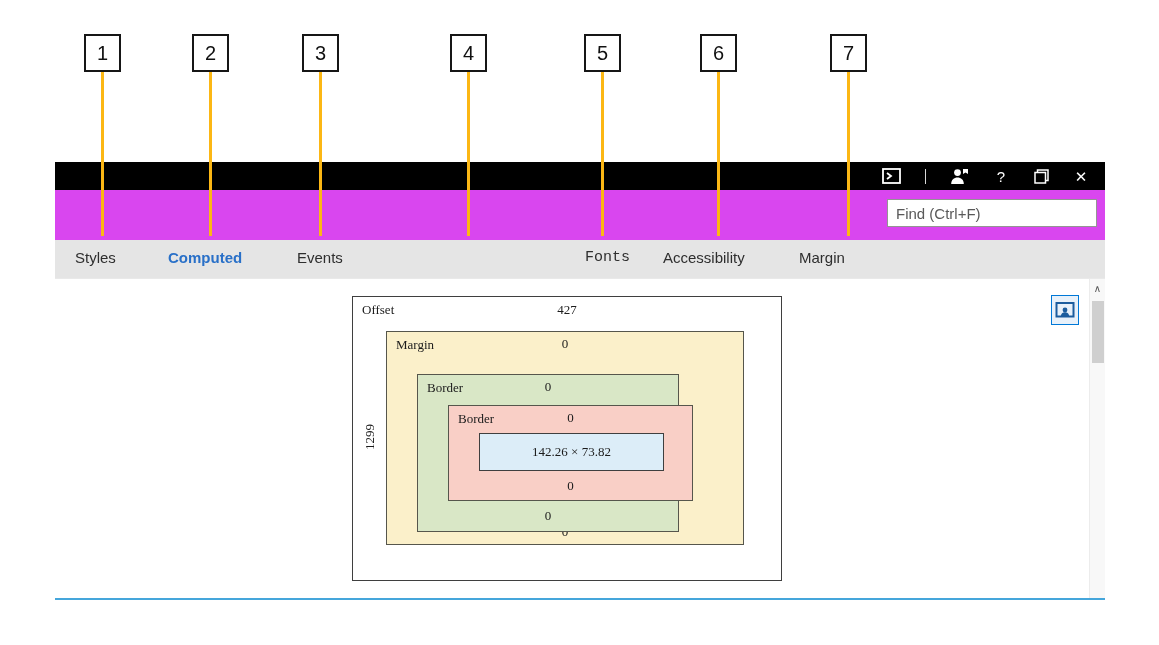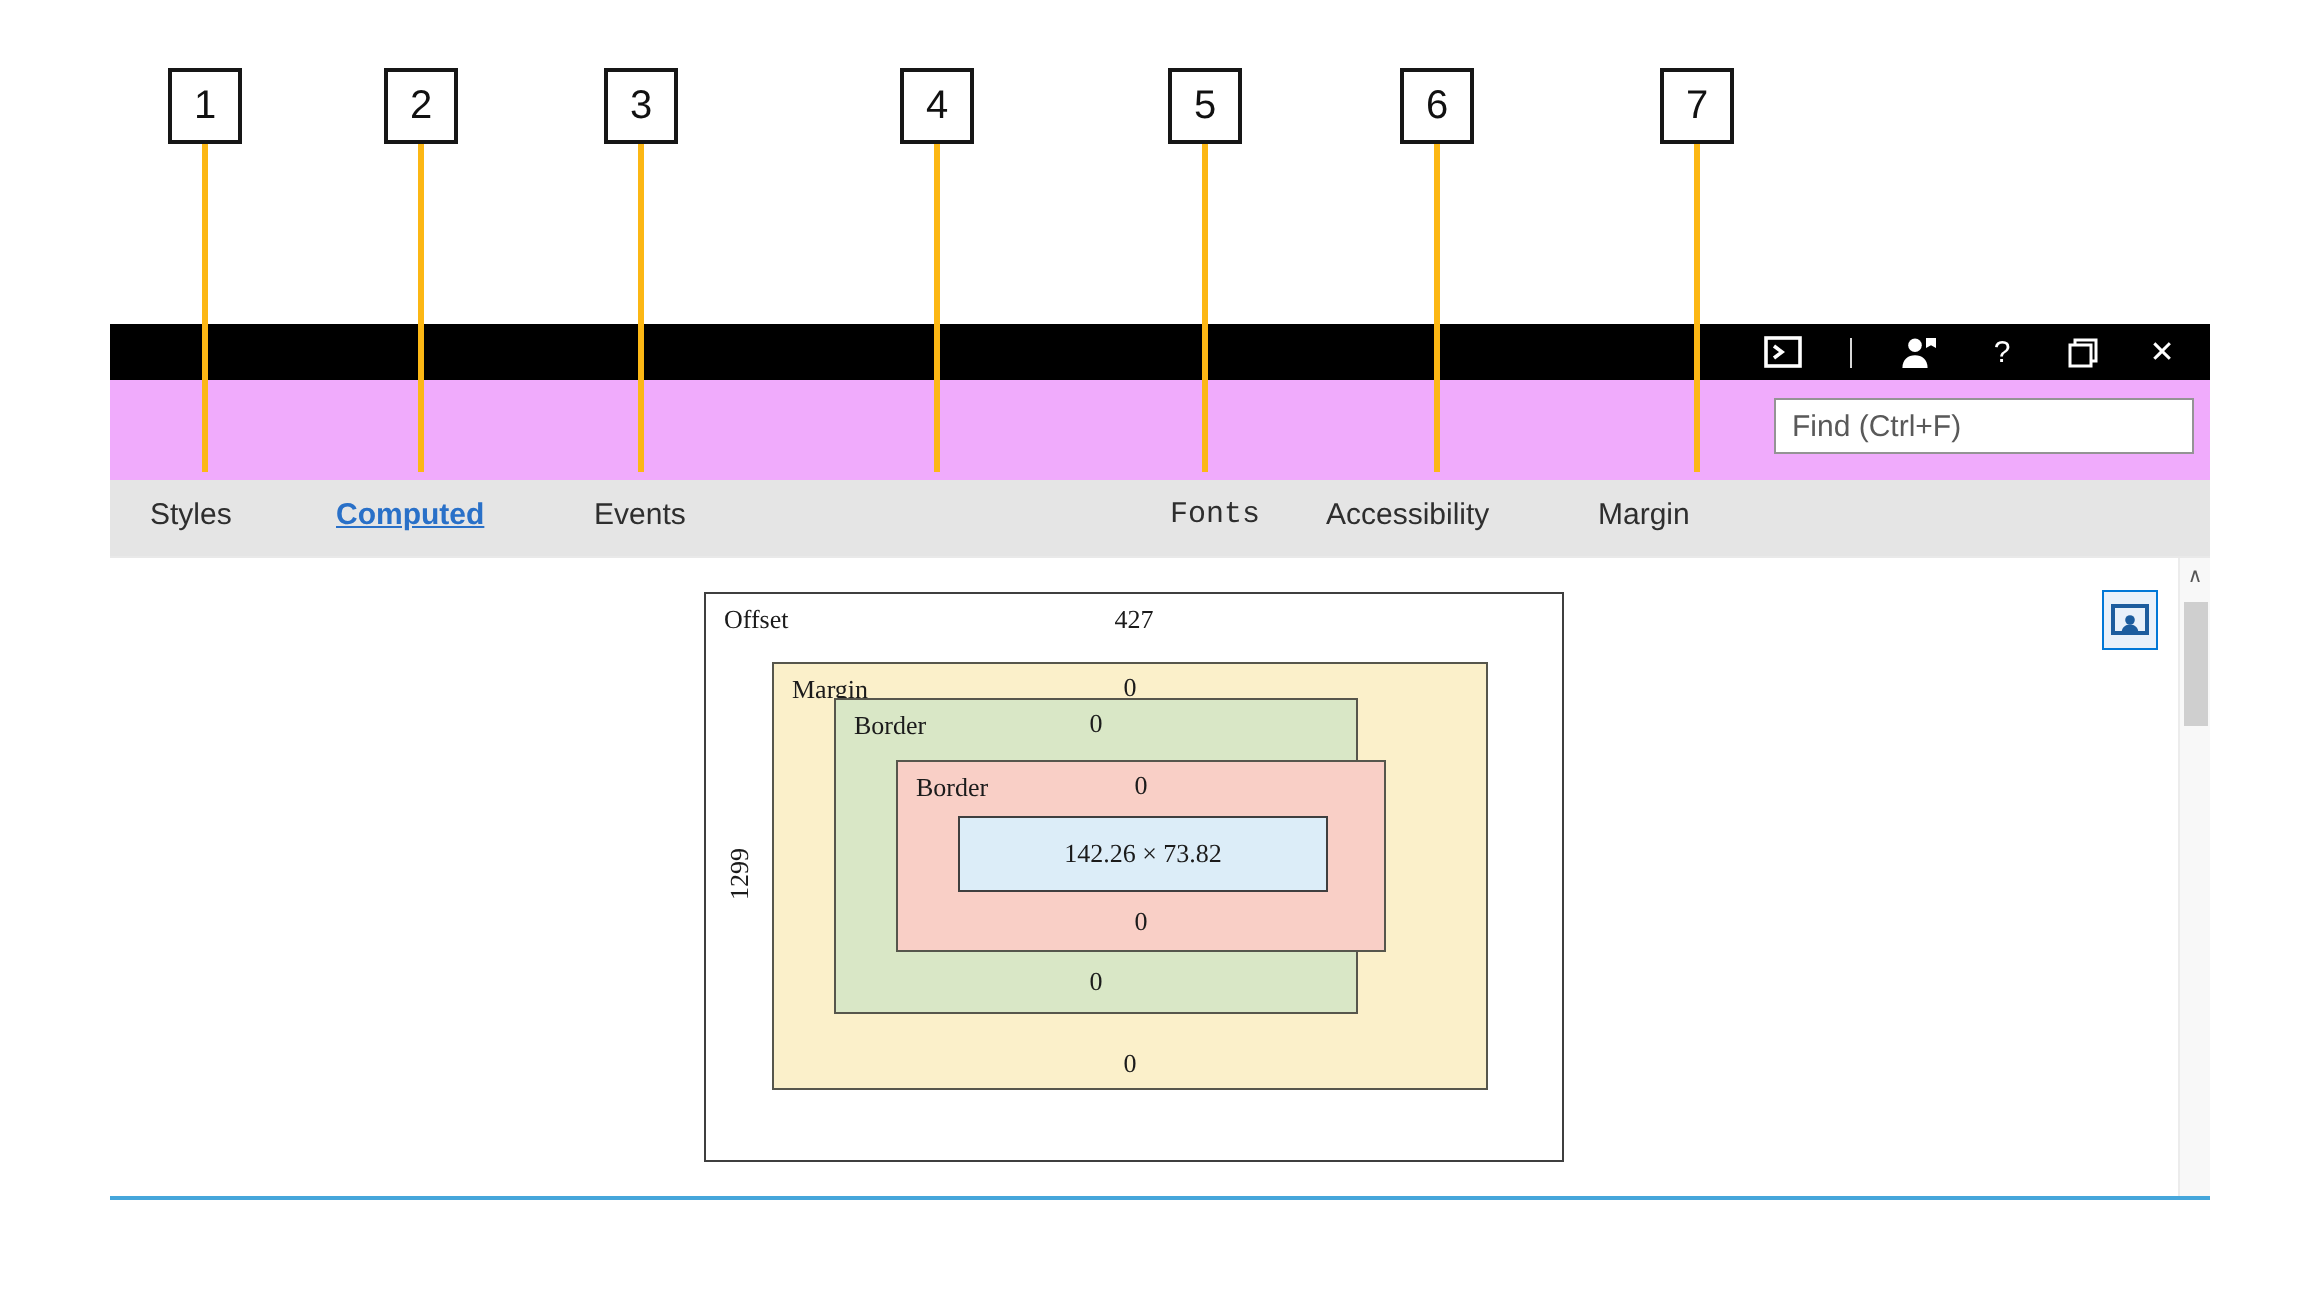--- a/index.html
+++ b/index.html
@@ -26,32 +26,32 @@
 
   .titlebar {
     height: 28px; background: #000;
     display: flex; align-items: center; justify-content: flex-end;
     gap: 24px; padding-right: 16px;
   }
   .tb-btn { display: flex; align-items: center; justify-content: center; color: #fff; cursor: pointer; min-width: 16px; }
   .tb-text { font-size: 15px; line-height: 1; }
   .tb-sep { width: 1px; height: 15px; background: #d8d8d8; }
 
-  .toolbar { height: 50px; background: #f0abfc; position: relative; }
+  .toolbar { height: 50px; background: #d946ef; position: relative; }
   .find {
     position: absolute; right: 8px; top: 9px; width: 210px; height: 28px;
     border: 1px solid #949494; background: #fff; outline: none;
     font: 15px "Liberation Sans", sans-serif; color: #333; padding: 0 8px;
   }
   .find::placeholder { color: #595959; opacity: 1; }
 
   .tabbar { height: 38px; background: #e5e5e5; position: relative; font-size: 15px; }
   .tab { position: absolute; top: 0; line-height: 36px; color: #2e2e2e; cursor: pointer; white-space: nowrap; }
   .tab.active { color: var(--active-tab, #2970c8); font-weight: 600; }
-  .t1 { left: 20px; }  .t2 { left: 113px; text-decoration: underline; } .t3 { left: 242px; } .t4 { left: 335px; }
+  .t1 { left: 20px; }  .t2 { left: 113px; } .t3 { left: 242px; } .t4 { left: 335px; }
   .t5 { left: 530px; font-family: Liberation Mono, monospace; } .t6 { left: 608px; } .t7 { left: 744px; }
 
   .content { height: 320px; background: #fff; position: relative; border-top: 1px solid #e9e9e9; }
   .accent { height: 2px; background: var(--accent-line, #45a6db); }
 
   
   .bm {
     position: absolute; left: 297px; top: 17px; width: 430px; height: 285px;
     background: #fff; border: 1px solid #3f3f3f;
     font-family: Liberation Serif, serif; font-size: 13px; color: #1b1b1b;
@@ -60,21 +60,21 @@
   .topval { position: absolute; left: 50%; top: 4px; transform: translateX(-50%); }
   .botval { position: absolute; left: 50%; transform: translateX(-50%); }
   .offw { position: absolute; left: 50%; top: 5px; transform: translateX(-50%); }
   .offh { position: absolute; left: 17px; top: 140px; transform: translate(-50%,-50%) rotate(-90deg); }
   .side { position: absolute; top: 141px; transform: translate(-50%,-50%); }
   .s1 { left: 48px; } .s2 { left: 78px; } .s3 { left: 108px; }
   .s4 { left: 323px; } .s5 { left: 353px; } .s6 { left: 380px; }
   .bm-margin  { position: absolute; left: 33px; top: 34px; width: 358px; height: 214px;
                 background: var(--margin-fill, #fbf0ca); border: 1px solid #56564c; }
   .bm-margin  .botval { bottom: 4px; }
-  .bm-border  { position: absolute; left: 30px; top: 17px; width: 262px; height: 158px;
+  .bm-border  { position: absolute; left: 30px; top: 42px; width: 262px; height: 158px;
                 background: var(--border-fill, #d9e7c6); border: 1px solid #56564c; }
   .bm-border  .botval { bottom: 7px; }
   .bm-padding { position: absolute; left: 30px; top: 30px; width: 245px; height: 96px;
                 background: var(--padding-fill, #f9cfc6); border: 1px solid #56564c; }
   .bm-padding .botval { bottom: 6px; }
   .bm-content { position: absolute; left: 30px; top: 27px; width: 185px; height: 38px;
                 background: var(--content-fill, #dcedf8); border: 1px solid #3f3f3f;
                 display: flex; align-items: center; justify-content: center; }
 
   

